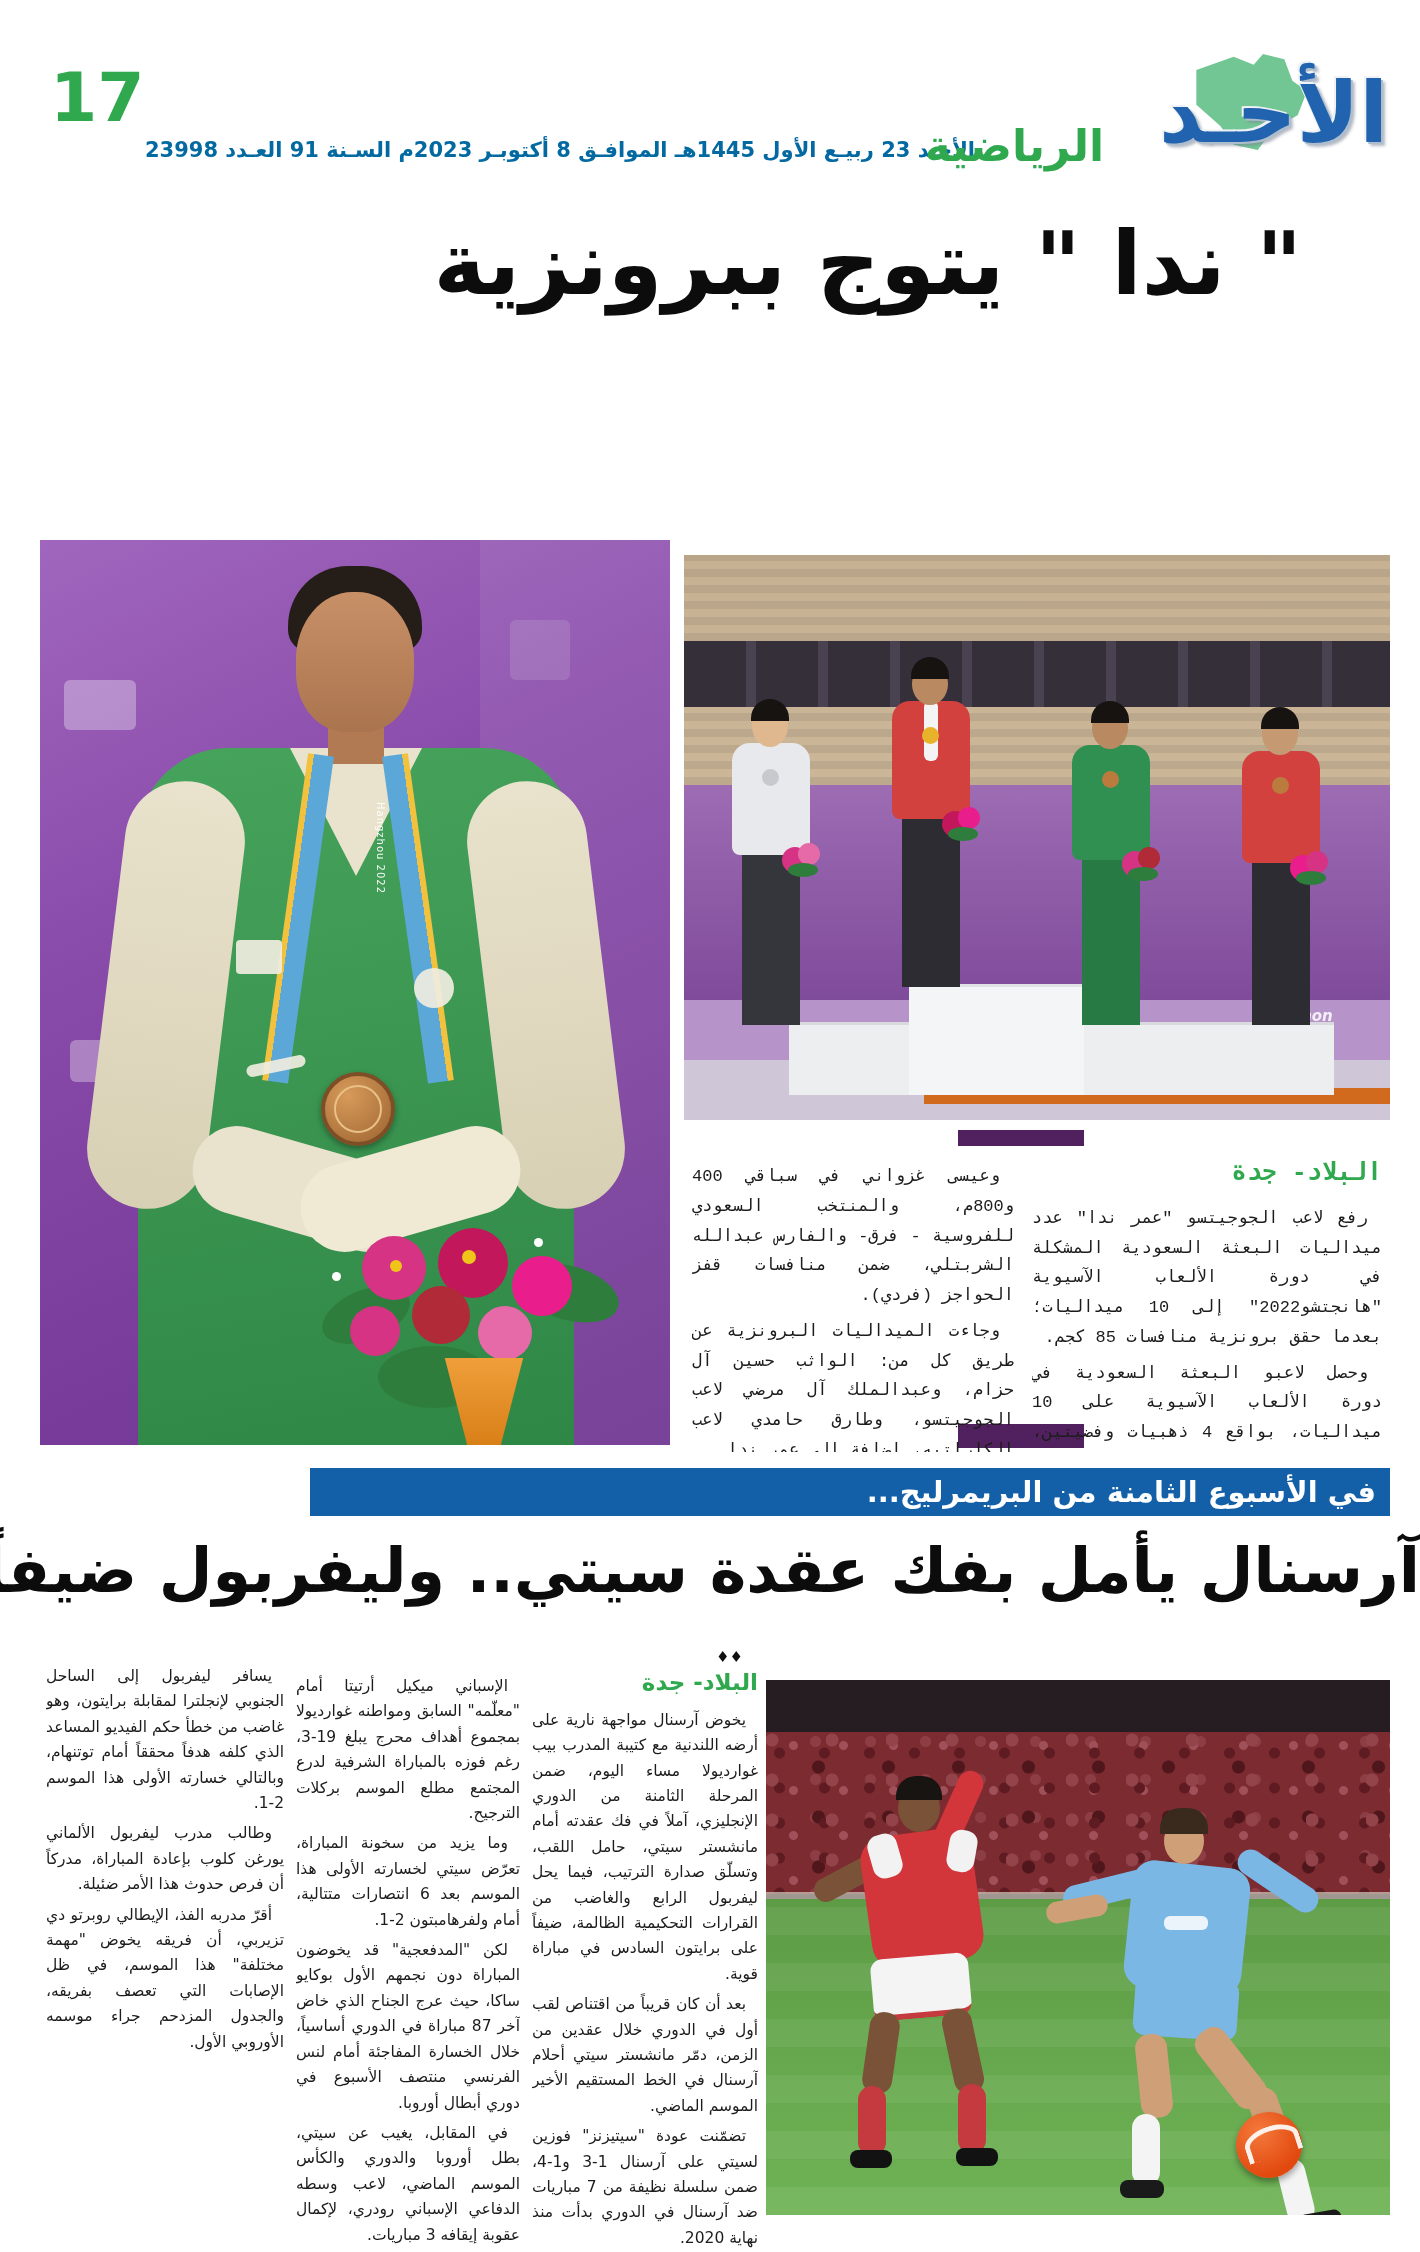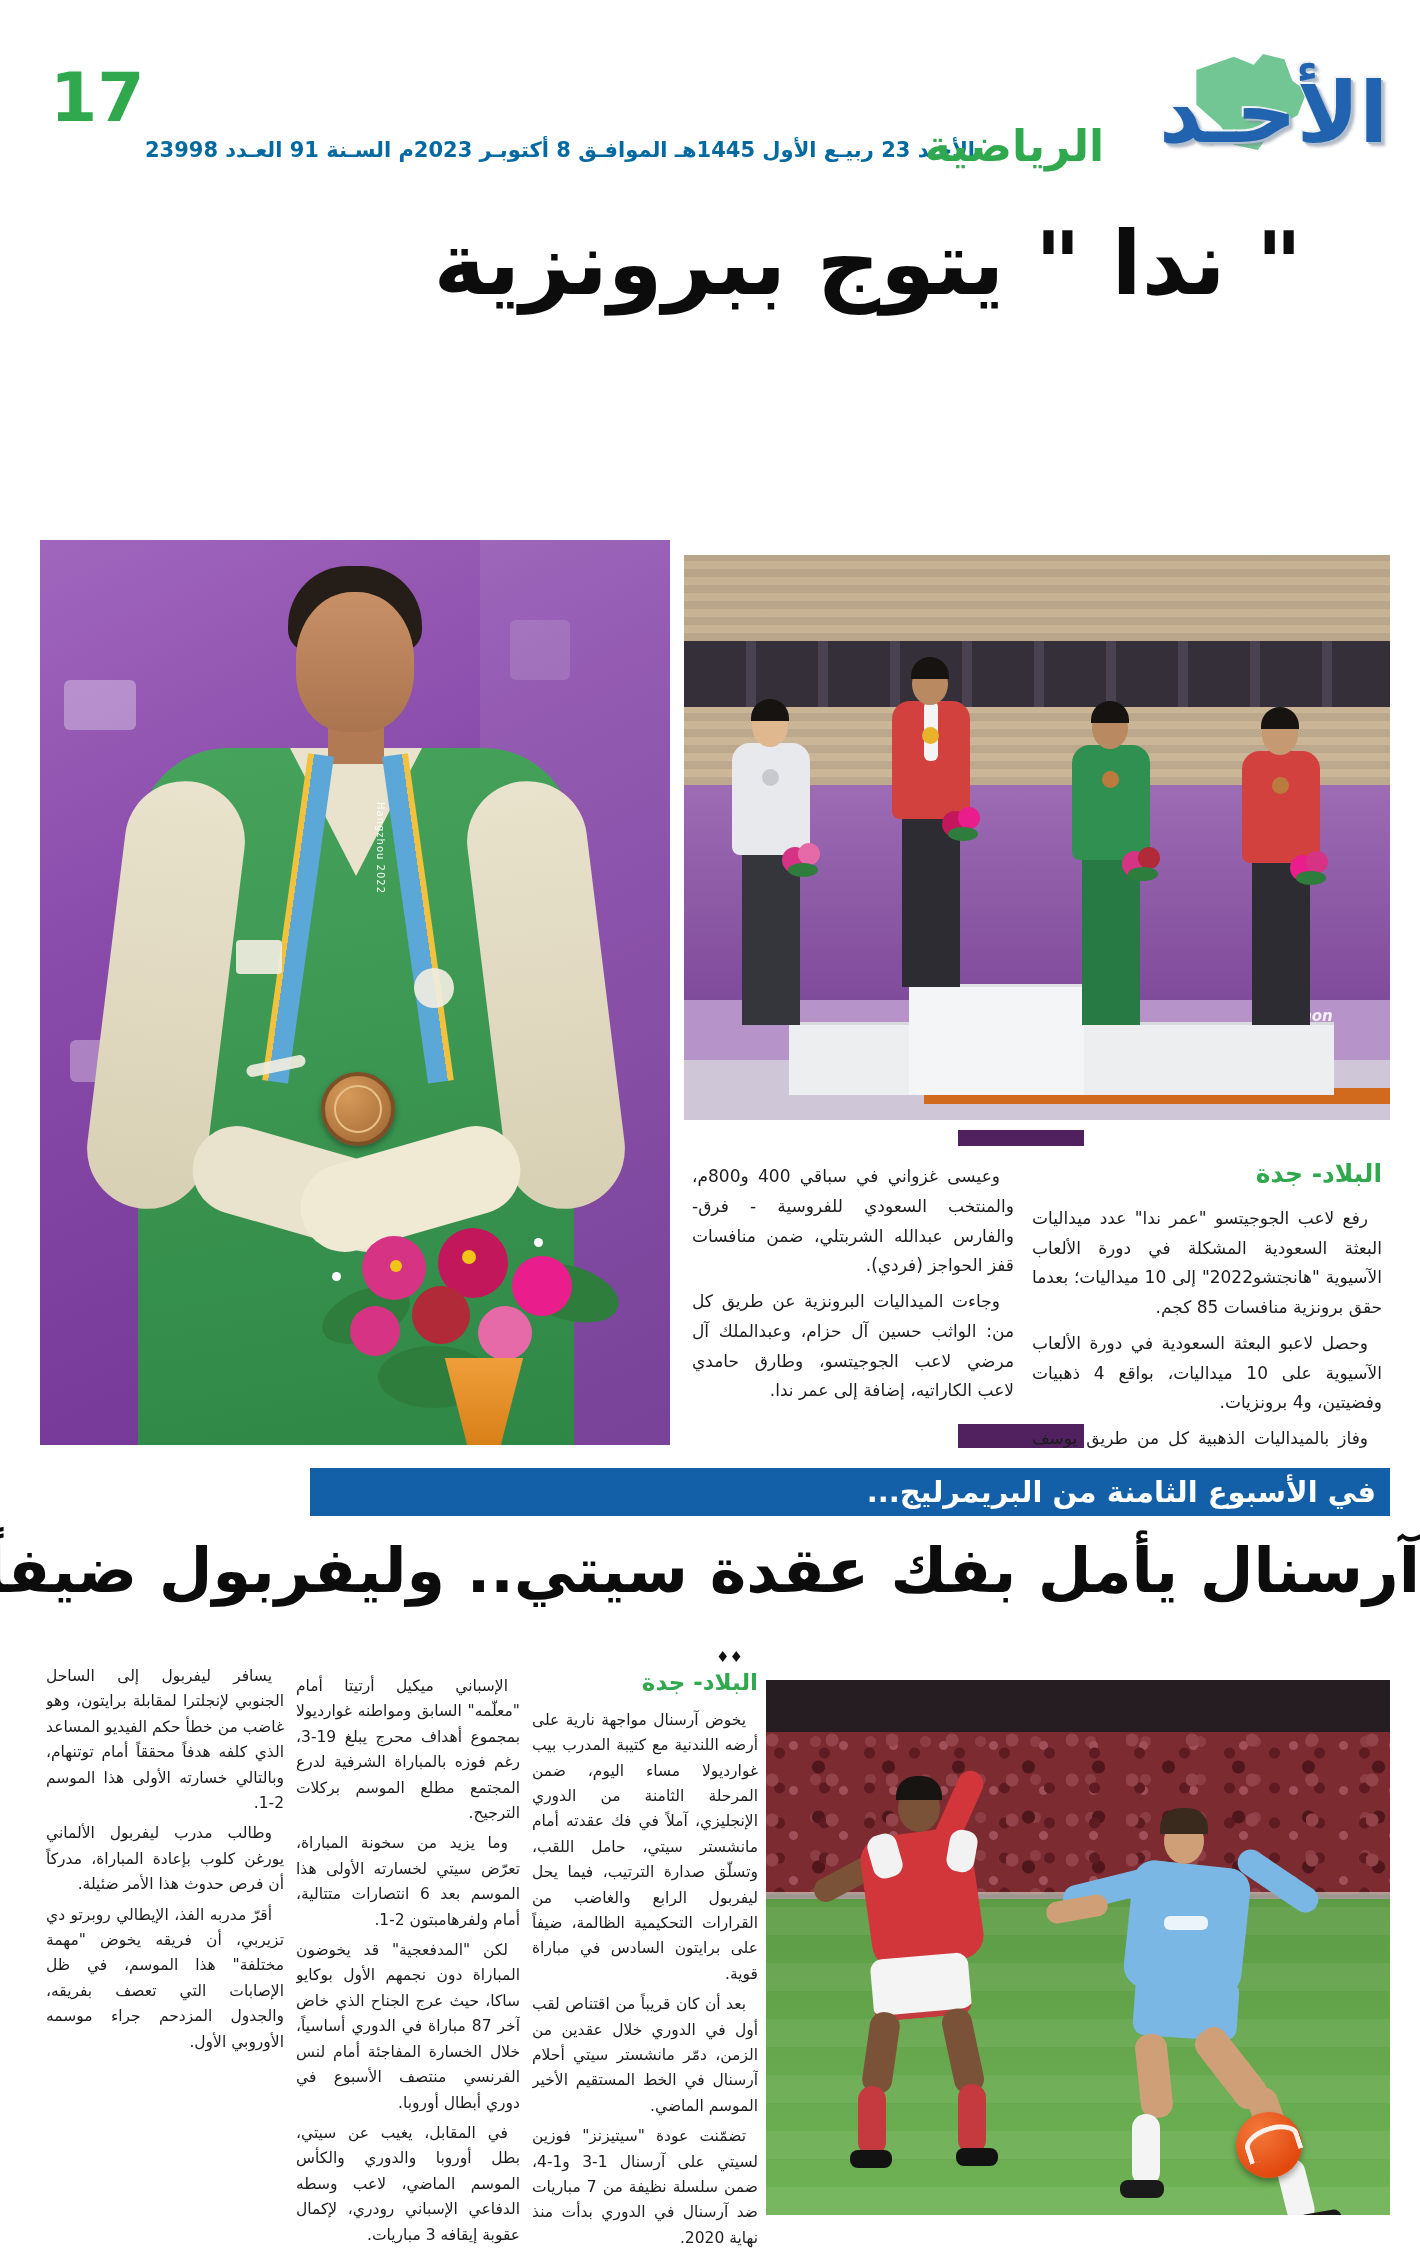--- a/index.html
+++ b/index.html
@@ -15,21 +15,21 @@
   .logo-map { position:absolute; right:60px; top:0; width:170px; height:120px; }
   .logo-text { position:absolute; right:4px; top:18px; font-size:84px; font-weight:bold; color:#2163ae; direction:rtl;
                text-shadow:-2px -2px 0 #eef2f6, 2px 2px 0 #aebdcd, 4px 4px 3px rgba(120,130,145,.55); }
 
   
   .hl1 { right:118px; direction:rtl; font-weight:bold; color:#0c0c0c; font-size:88px; white-space:nowrap; letter-spacing:-1px; }
   .hl1.l1 { top:212px; }
   .hl1.l2 { top:358px; }
 
   
-  .a1col { direction:rtl; text-align:justify; color:#1c1c1c; font-size:17px; line-height:1.75; overflow:hidden; }
+  .a1col { direction:rtl; text-align:justify; color:#1c1c1c; font-size:17px; line-height:1.75; overflow:hidden;font-family:Liberation Mono, monospace; }
   .a1col p { margin:0 0 6px 0; text-indent:14px; }
   .byline-green { direction:rtl; text-align:right; color:#2fa84e; font-size:25px; font-weight:bold; margin-bottom:8px; }
   .decor-bar { background:#51215f; }
 
   
   .banner { left:310px; top:1468px; width:1080px; height:48px; background:#1460a8; direction:rtl; text-align:right;
             color:#fff; font-weight:bold; font-size:29px; line-height:48px; padding-right:14px; }
   .hl2 { left:0; right:0; top:1534px; text-align:center; direction:rtl; font-weight:bold; color:#0c0c0c; font-size:62px; white-space:nowrap; letter-spacing:-1px; }
 
   

